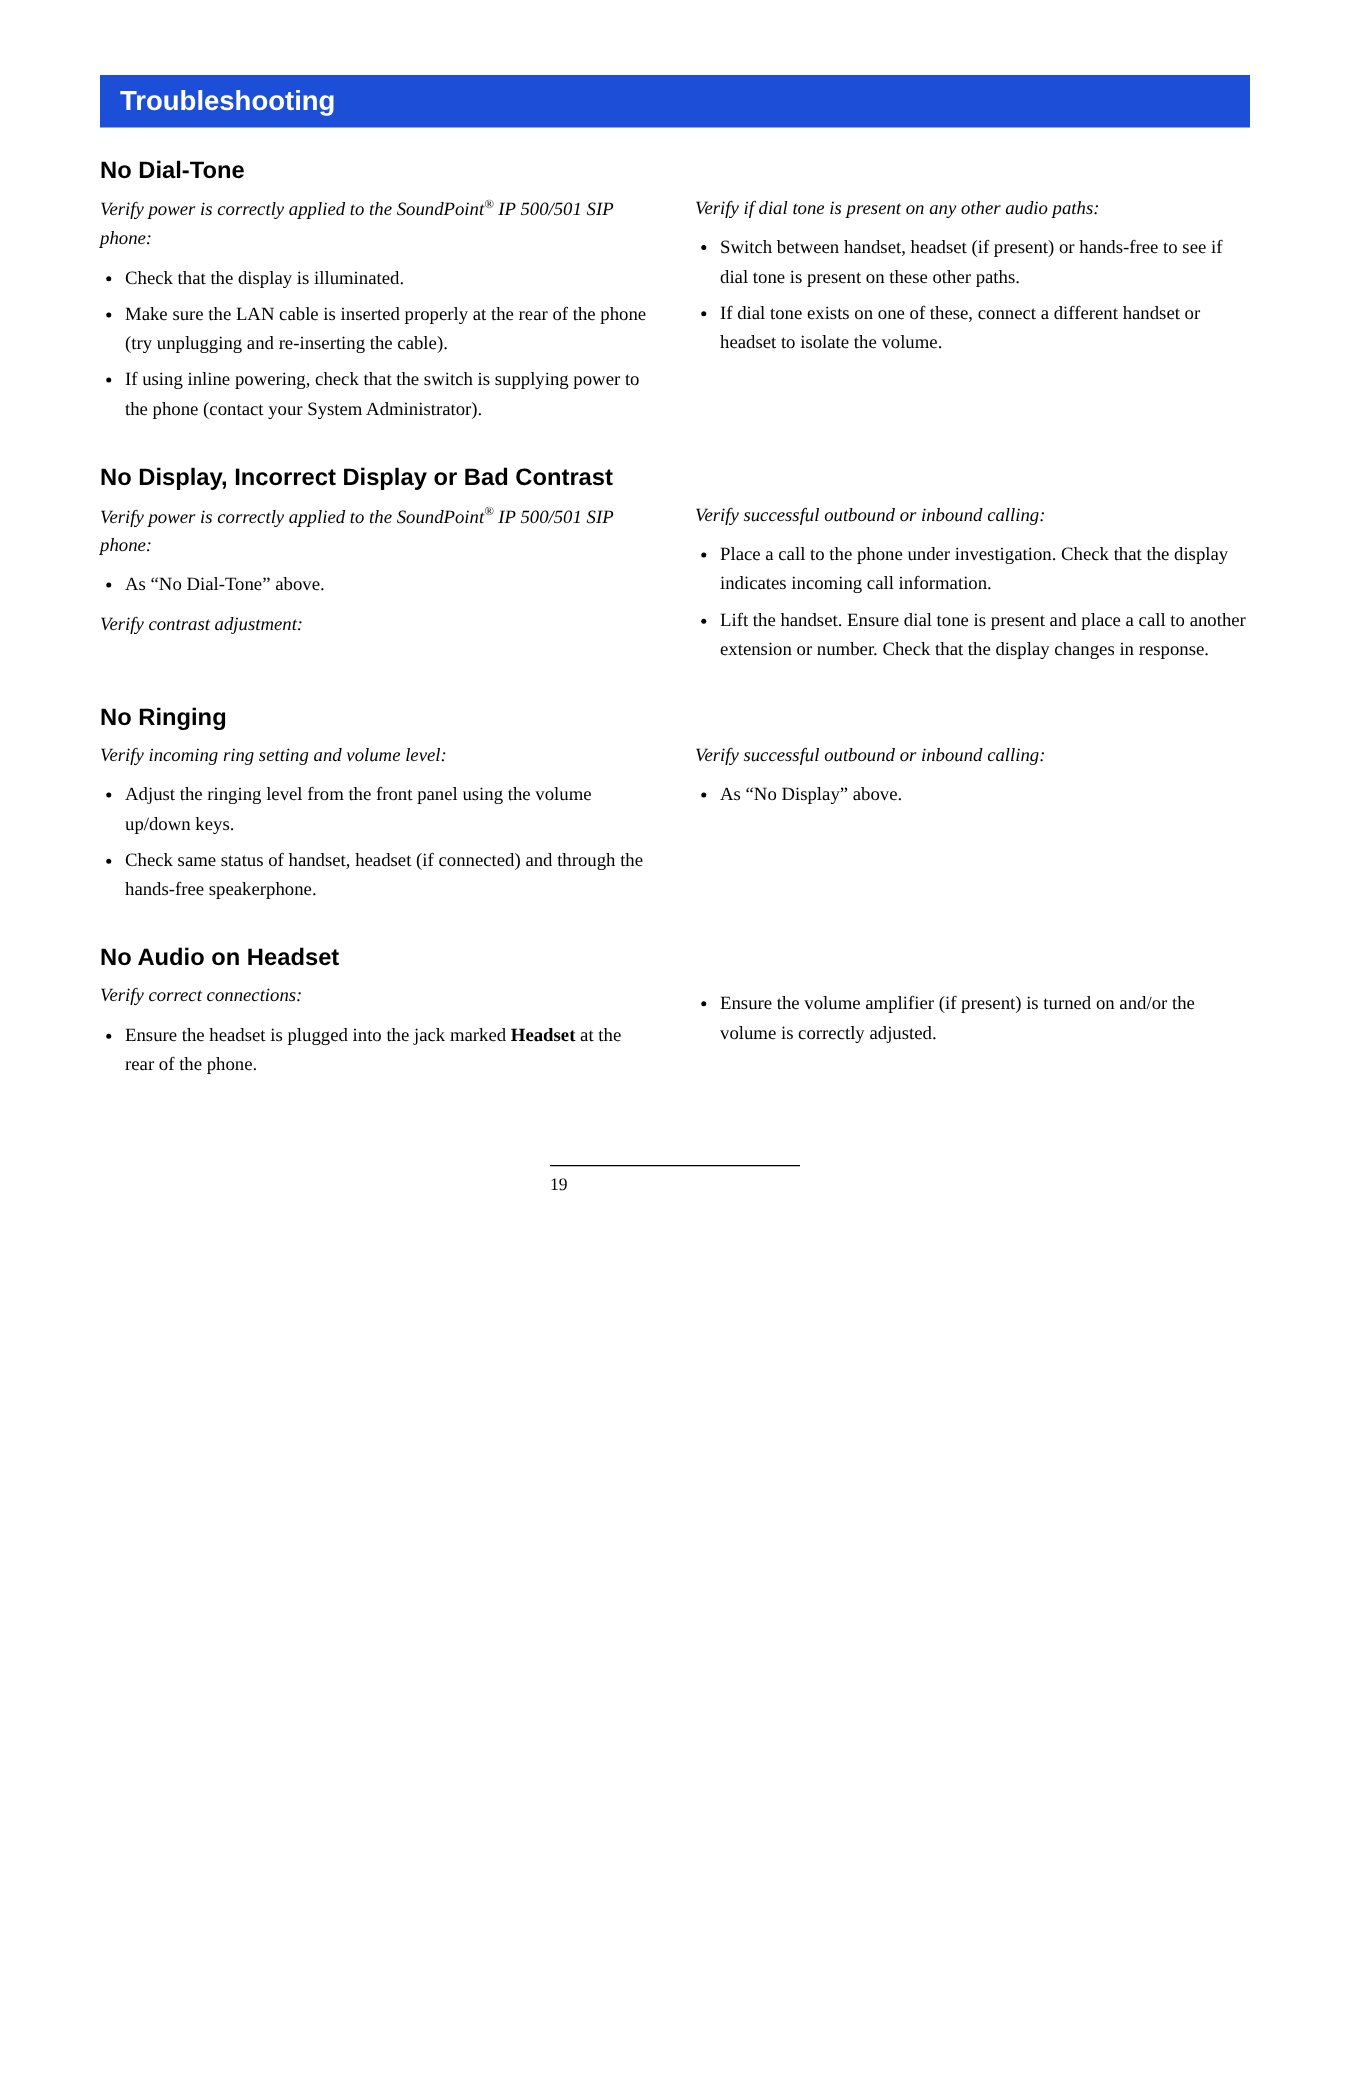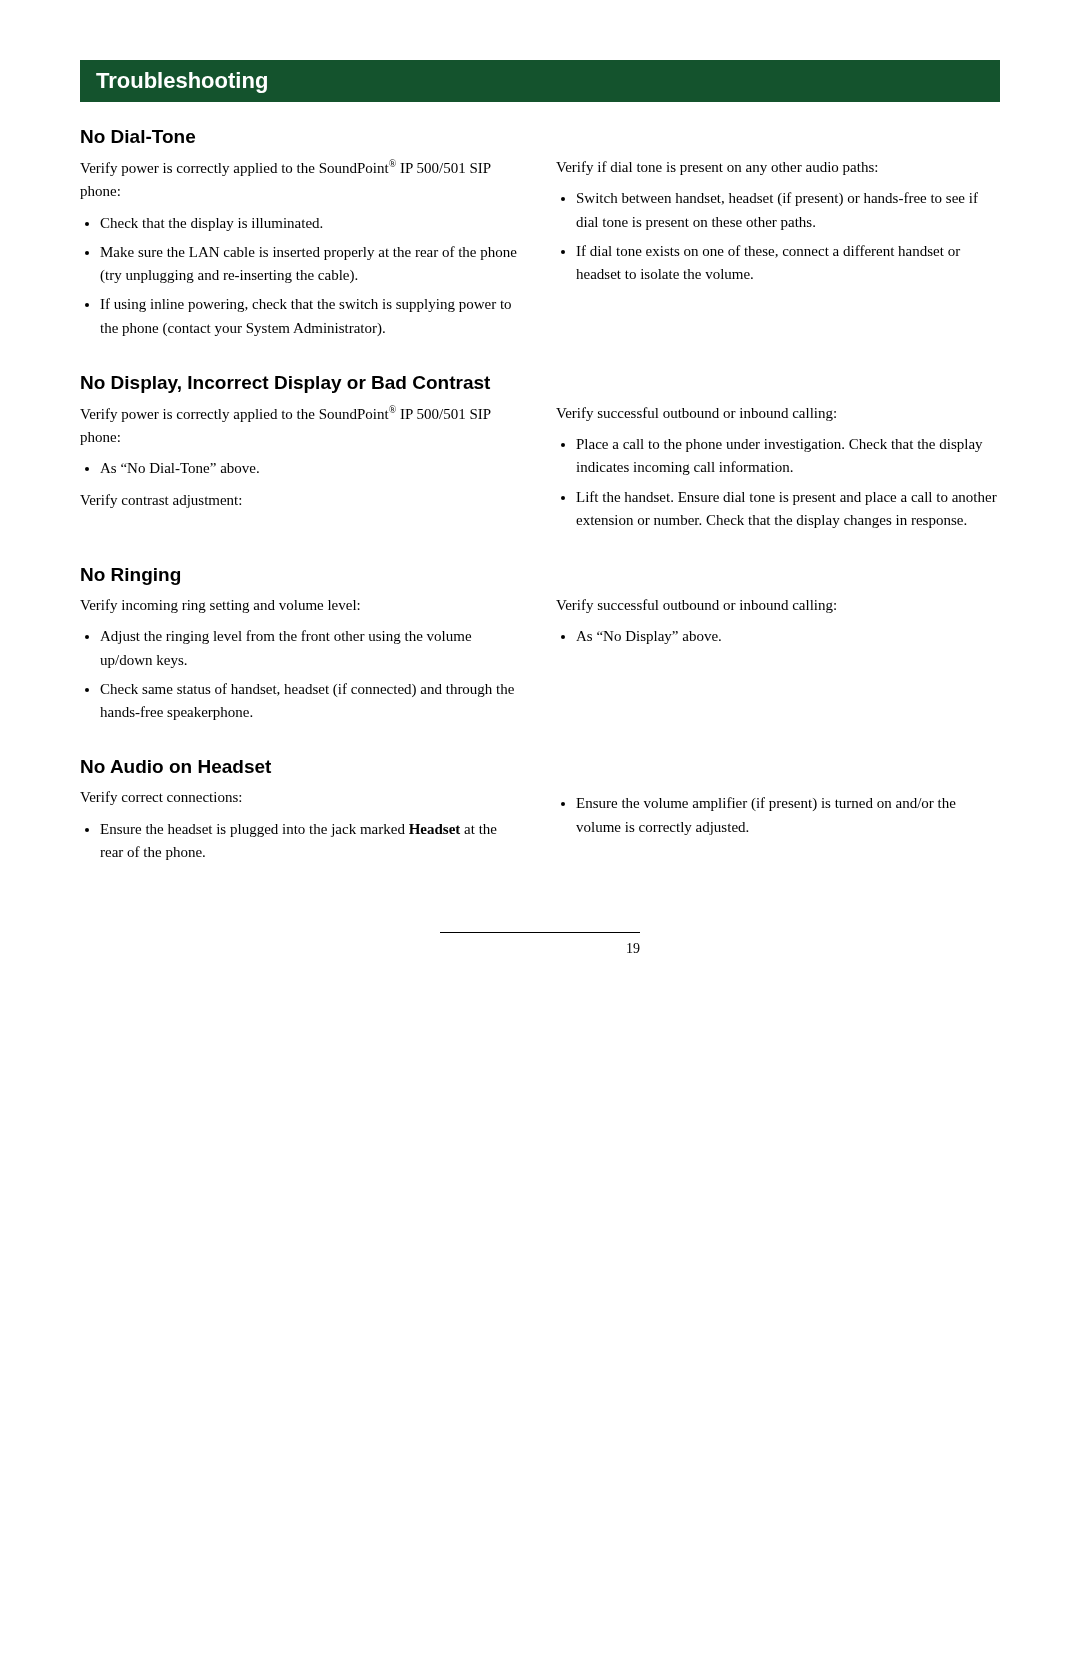--- a/index.html
+++ b/index.html
@@ -12,21 +12,21 @@
       background: #ffffff;
       font-family: 'Times New Roman', Times, serif;
       font-size: 15px;
       color: #000000;
       width: 1080px;
       min-height: 1669px;
       padding: 60px 80px 80px 80px;
     }
 
     .page-header {
-      background-color: #14532d;
+      background-color: #1d4ed8;
       color: #ffffff;
       padding: 8px 16px;
       margin-bottom: 24px;
     }
 
     .page-header-title {
       font-family: Arial, Helvetica, sans-serif;
       font-size: 22px;
       font-weight: bold;
       color: #ffffff;
@@ -47,39 +47,40 @@
       margin-bottom: 8px;
     }
 
     .col-left, .col-right {
       padding: 0;
     }
 
     p {
       margin-bottom: 8px;
       line-height: 1.55;
+      font-style: italic;
     }
 
     ul {
       margin: 6px 0 8px 20px;
       padding: 0;
     }
 
     ul li {
       margin-bottom: 6px;
       line-height: 1.55;
       list-style-type: disc;
     }
 
     .section-block {
       margin-bottom: 24px;
     }
 
     .page-footer {
-      text-align: right;
+      text-align: left;
       margin-top: 60px;
       border-top: 1px solid #000;
       width: 200px;
       margin-left: auto;
       margin-right: auto;
       padding-top: 8px;
       font-size: 14px;
     }
 
     sup {
@@ -133,21 +134,21 @@
     </div>
   </div>
 </div>
 
 <div class="section-block">
   <div class="section-title">No Ringing</div>
   <div class="two-col">
     <div class="col-left">
       <p>Verify incoming ring setting and volume level:</p>
       <ul>
-        <li>Adjust the ringing level from the front other using the volume up/down keys.</li>
+        <li>Adjust the ringing level from the front panel using the volume up/down keys.</li>
         <li>Check same status of handset, headset (if connected) and through the hands-free speakerphone.</li>
       </ul>
     </div>
     <div class="col-right">
       <p>Verify successful outbound or inbound calling:</p>
       <ul>
         <li>As “No Display” above.</li>
       </ul>
     </div>
   </div>

